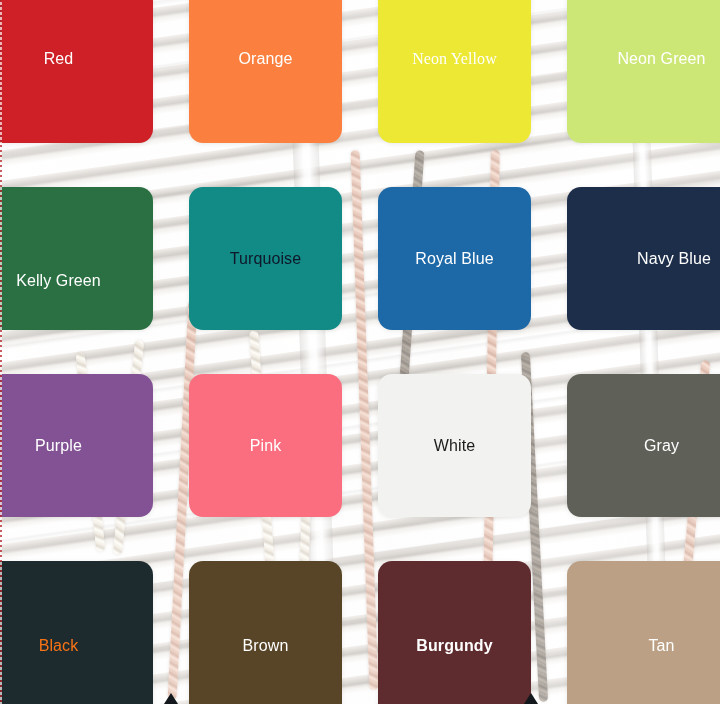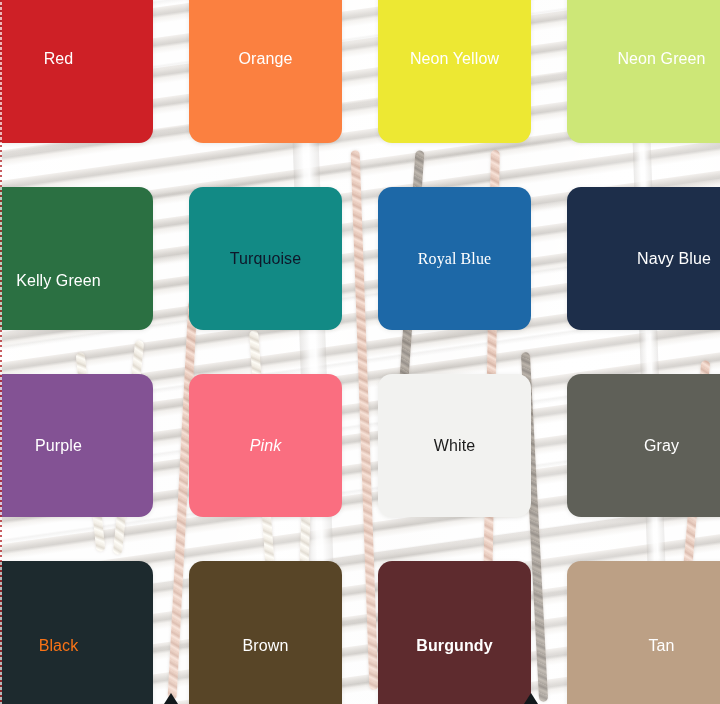--- a/index.html
+++ b/index.html
@@ -193,41 +193,41 @@
   </div>
 
   <div class="swatch-grid" id="grid">
       <div class="swatch col-0 row-0" style="background: rgb(206, 32, 38);">
         <span class="swatch-label" style="color: rgb(255, 255, 255);">Red</span>
       </div>
       <div class="swatch col-1 row-0" style="background: rgb(251, 128, 64);">
         <span class="swatch-label" style="color: rgb(255, 255, 255);">Orange</span>
       </div>
       <div class="swatch col-2 row-0" style="background: rgb(237, 232, 51);">
-        <span class="swatch-label" style="color: rgb(255, 255, 255);">Neon Yellow</span>
+        <span class="swatch-label" style="color: rgb(255, 255, 255); font-family: Liberation Serif, serif;">Neon Yellow</span>
       </div>
       <div class="swatch col-3 row-0" style="background: rgb(205, 231, 119);">
         <span class="swatch-label" style="color: rgb(255, 255, 255);">Neon Green</span>
       </div>
       <div class="swatch col-0 row-1" style="background: rgb(43, 112, 66);">
         <span class="swatch-label" style="color: rgb(255, 255, 255); margin-top: 44px;">Kelly Green</span>
       </div>
       <div class="swatch col-1 row-1" style="background: rgb(18, 138, 133);">
         <span class="swatch-label" style="color: #0f172a;">Turquoise</span>
       </div>
-      <div class="swatch col-2 row-1" style="background: rgb(29, 104, 167); font-family: Liberation Serif, serif;">
+      <div class="swatch col-2 row-1" style="background: rgb(29, 104, 167);">
         <span class="swatch-label" style="color: rgb(255, 255, 255);">Royal Blue</span>
       </div>
       <div class="swatch col-3 row-1" style="background: rgb(29, 46, 74);">
         <span class="swatch-label" style="color: rgb(255, 255, 255); margin-left: 25px;">Navy Blue</span>
       </div>
       <div class="swatch col-0 row-2" style="background: rgb(131, 82, 148);">
         <span class="swatch-label" style="color: rgb(255, 255, 255);">Purple</span>
       </div>
-      <div class="swatch col-1 row-2" style="background: rgb(250, 110, 128); font-style: italic;">
+      <div class="swatch col-1 row-2" style="background: rgb(250, 110, 128);">
         <span class="swatch-label" style="color: rgb(255, 255, 255);">Pink</span>
       </div>
       <div class="swatch col-2 row-2" style="background: rgb(242, 242, 240); align-items: center;">
         <span class="swatch-label" style="color: rgb(28, 28, 28);">White</span>
       </div>
       <div class="swatch col-3 row-2" style="background: rgb(95, 96, 88);">
         <span class="swatch-label" style="color: rgb(255, 255, 255);">Gray</span>
       </div>
       <div class="swatch col-0 row-3" style="background: rgb(29, 42, 46);">
         <span class="swatch-label" style="color: #f97316;">Black</span>

